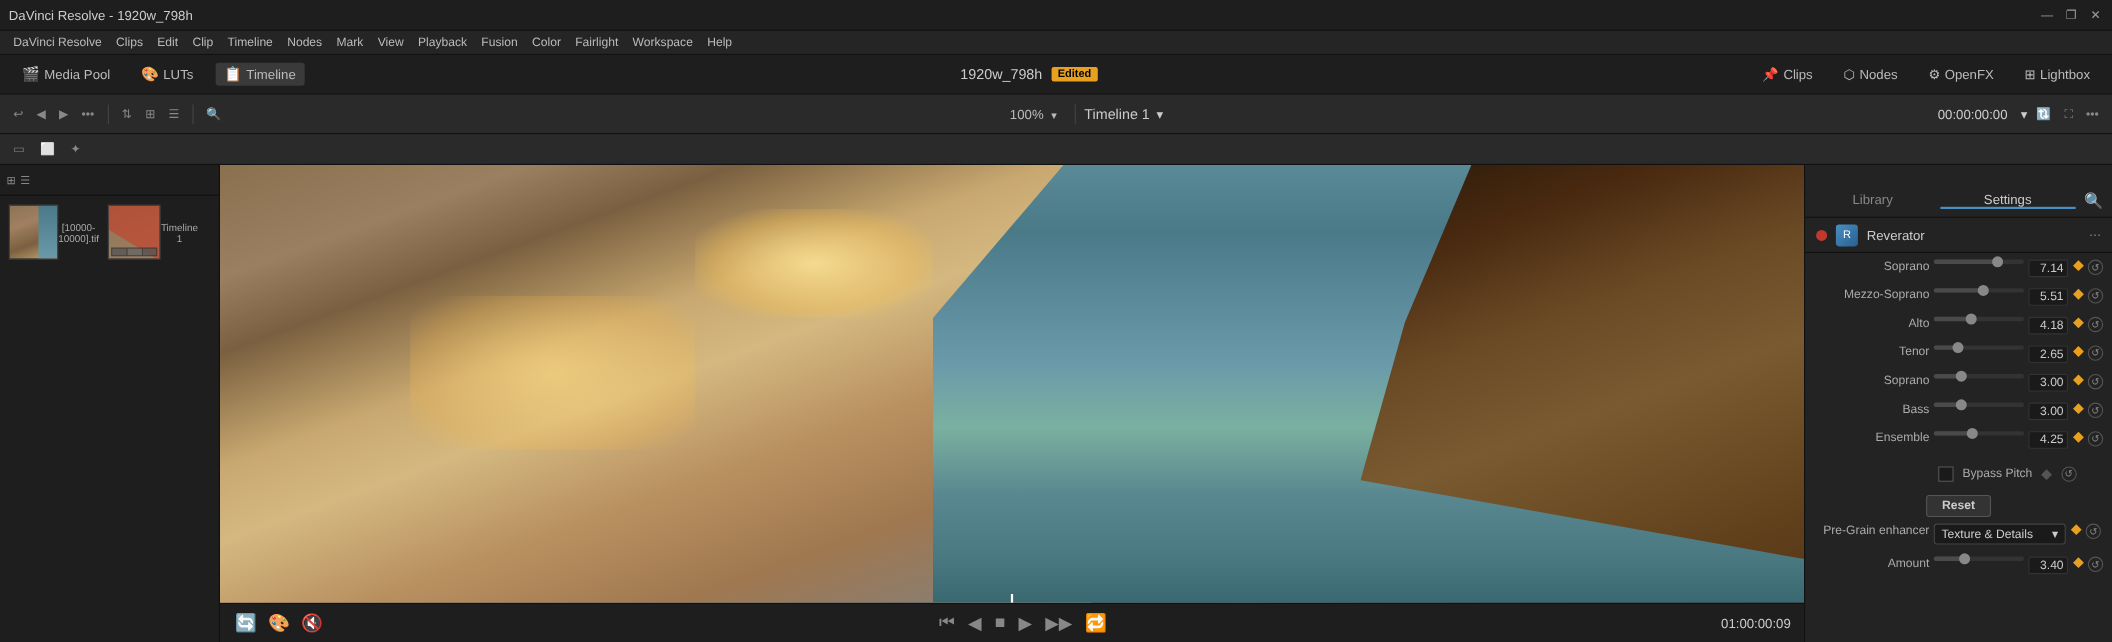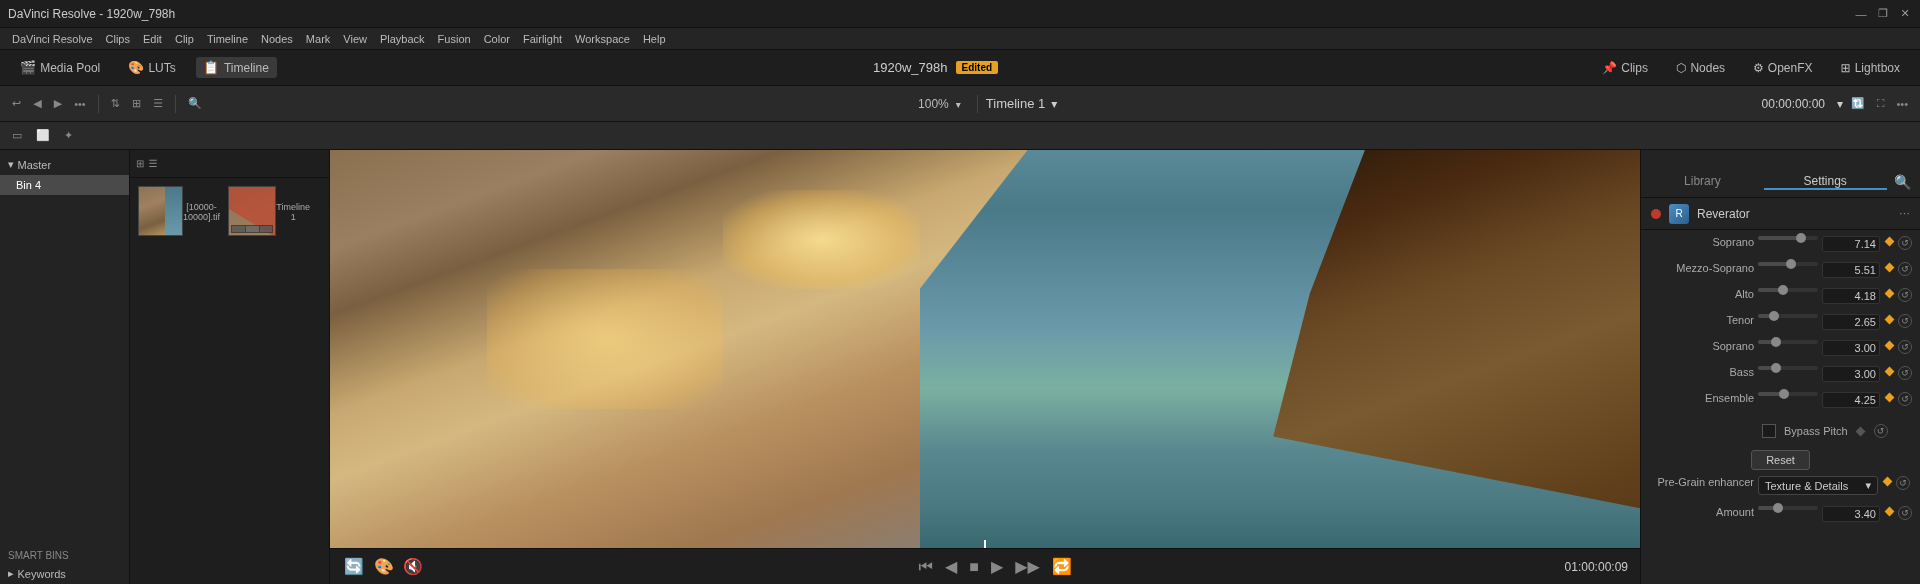--- a/index.html
+++ b/index.html
@@ -323,21 +323,21 @@
       position: absolute;
       top: 50%;
       transform: translate(-50%, -50%);
       width: 10px;
       height: 10px;
       background: #888;
       border-radius: 50%;
       cursor: pointer;
     }
     .param-value {
-      width: 58px;
+      width: 36px;
       text-align: right;
       font-size: 11px;
       color: #ccc;
       background: #1a1a1a;
       border: 1px solid #333;
       padding: 1px 3px;
       border-radius: 2px;
     }
     .param-diamond {
       width: 10px;
@@ -392,20 +392,21 @@
       padding: 6px 0;
     }
     .reset-btn {
       background: #333;
       border: 1px solid #555;
       border-radius: 3px;
       color: #ccc;
       font-size: 11px;
       padding: 3px 14px;
       cursor: pointer;
+      font-weight: bold;
     }
 
     .section-header {
       display: flex;
       align-items: center;
       padding: 4px 8px;
       color: #aaa;
       font-size: 11px;
       cursor: pointer;
     }
@@ -583,37 +584,20 @@
 </div>
 
 <div style="height:28px;background:#2a2a2a;display:flex;align-items:center;padding:0 8px;gap:6px;border-bottom:1px solid #111;flex-shrink:0;">
   <span class="sidebar-icon-btn">▭</span>
   <span class="sidebar-icon-btn">⬜</span>
   <span class="sidebar-icon-btn">✦</span>
 </div>
 
 <div id="main-layout">
 
-  <div id="left-sidebar">
-    <div id="sidebar-nav">
-      <div class="sidebar-section">
-        <span class="chevron-down-left"></span>
-        <span style="margin-left:4px;">Master</span>
-      </div>
-      <div class="sidebar-item selected">
-        <span>Bin 4</span>
-      </div>
-    </div>
-    <div style="flex:1;"></div>
-    <div class="sidebar-label">Smart Bins</div>
-    <div class="sidebar-section">
-      <span class="chevron-right"></span>
-      <span style="margin-left:4px;">Keywords</span>
-    </div>
-  </div>
 
   <div id="media-pool">
     <div id="media-pool-toolbar">
       <span class="mp-icon">⊞</span>
       <span class="mp-icon">☰</span>
     </div>
     <div id="media-grid">
 
       <div class="media-thumb">
         <div class="thumb-img" style="background:linear-gradient(160deg,#8b7355,#a08060,#7a6040,#c8a870);">

